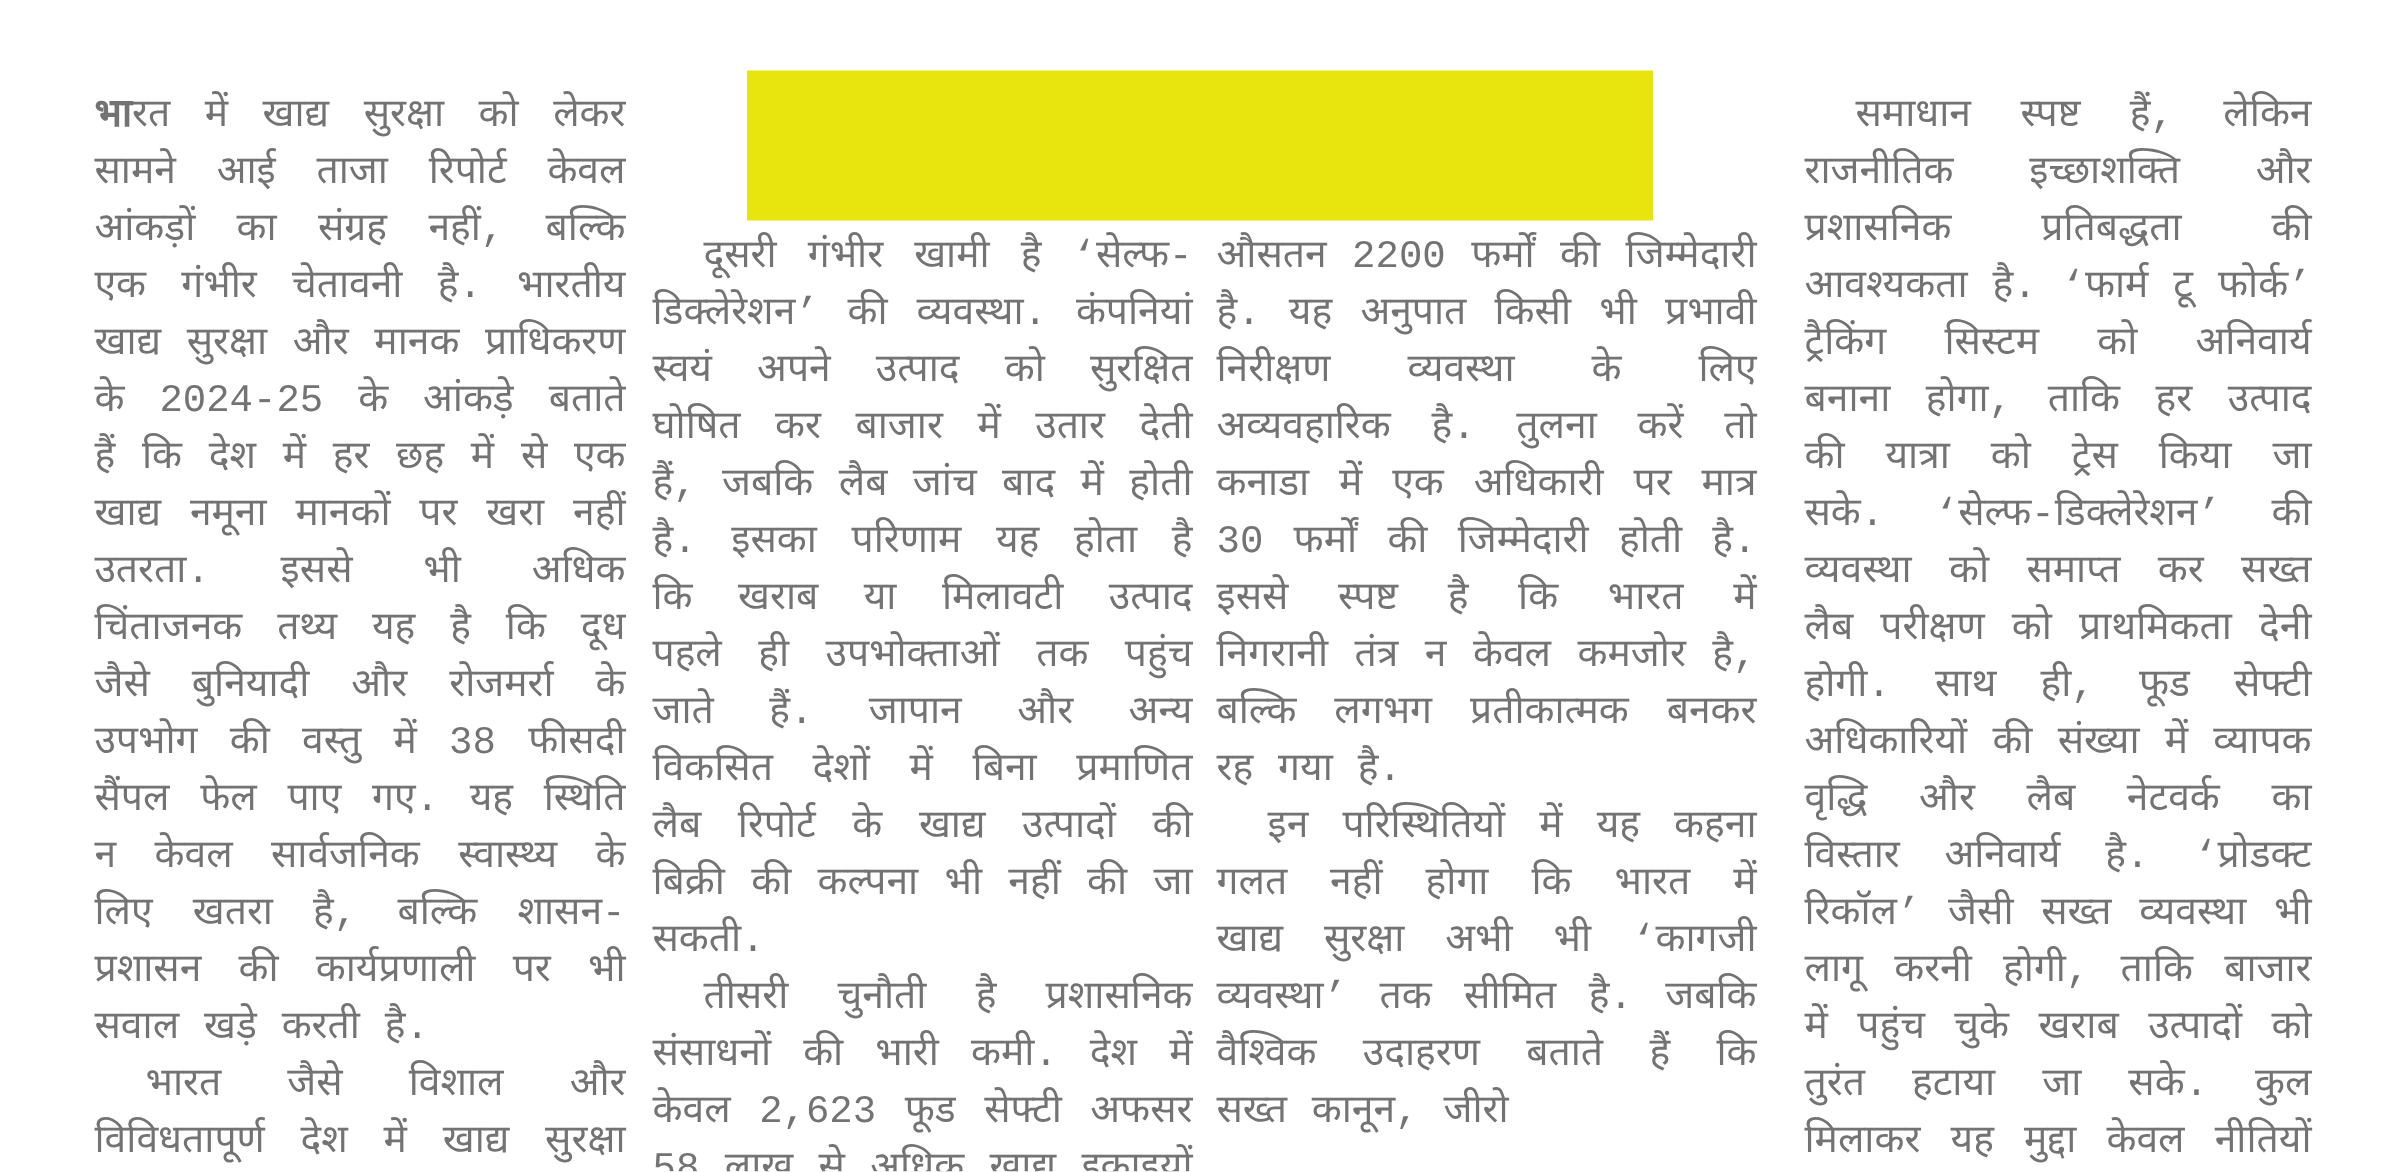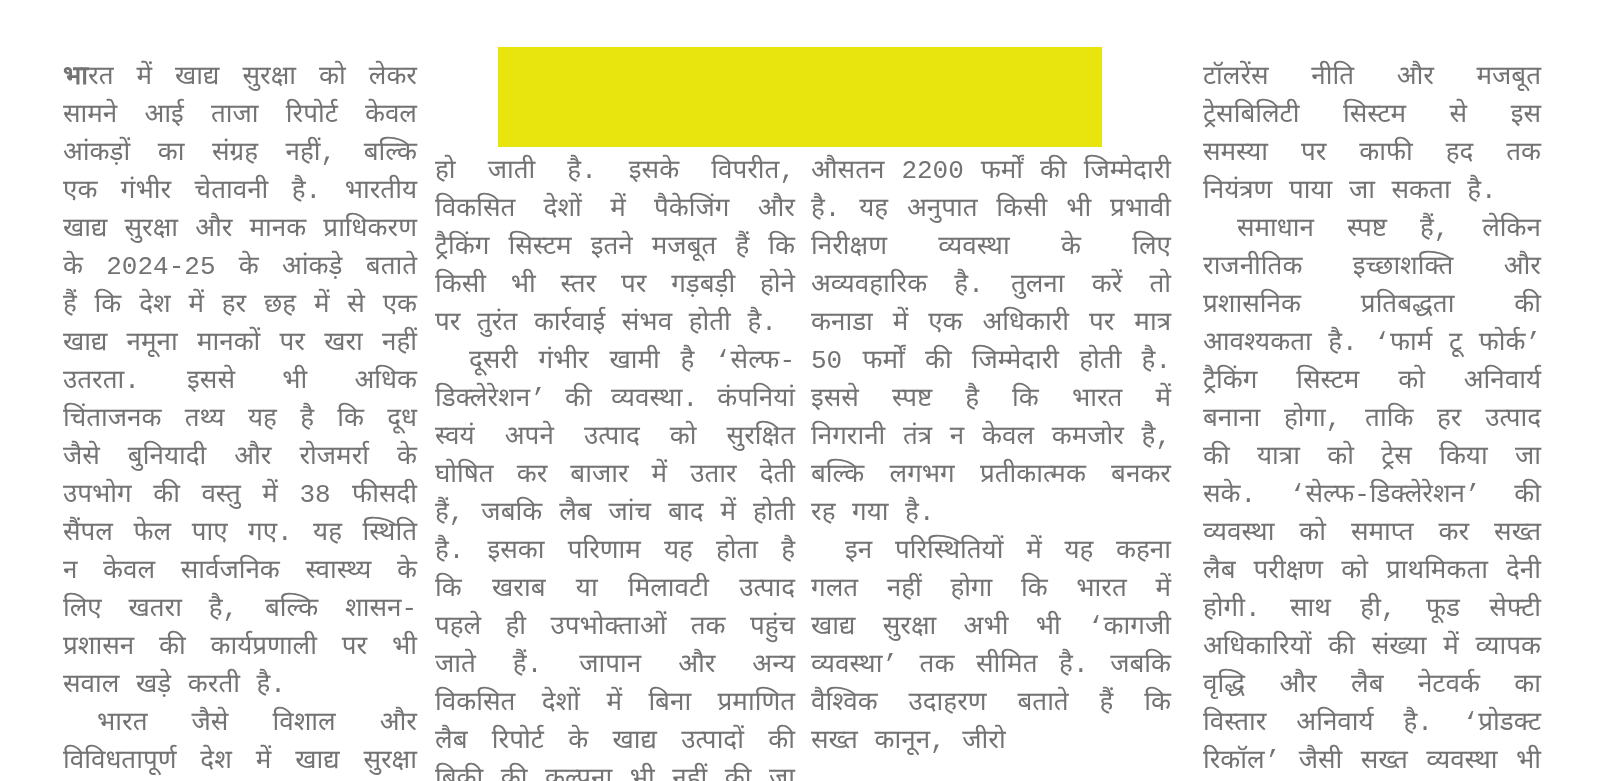--- a/index.html
+++ b/index.html
@@ -36,25 +36,23 @@
 </head>
 <body>
 
 <div class="page">
   <div class="headline-highlight" style="background: rgb(232, 228, 14);"></div>
   <div class="column col-1">
       <p class="para"><span class="drop-lead">भा</span>रत में खाद्य सुरक्षा को लेकर सामने आई ताजा रिपोर्ट केवल आंकड़ों का संग्रह नहीं, बल्कि एक गंभीर चेतावनी है. भारतीय खाद्य सुरक्षा और मानक प्राधिकरण के 2024-25 के आंकड़े बताते हैं कि देश में हर छह में से एक खाद्य नमूना मानकों पर खरा नहीं उतरता. इससे भी अधिक चिंताजनक तथ्य यह है कि दूध जैसे बुनियादी और रोजमर्रा के उपभोग की वस्तु में 38 फीसदी सैंपल फेल पाए गए. यह स्थिति न केवल सार्वजनिक स्वास्थ्य के लिए खतरा है, बल्कि शासन-प्रशासन की कार्यप्रणाली पर भी सवाल खड़े करती है.</p>
       <p class="para indent">भारत जैसे विशाल और विविधतापूर्ण देश में खाद्य सुरक्षा सुनिश्चित करना आसान कार्य नहीं है, लेकिन वर्तमान व्यवस्था की खामियां इसे और जटिल बना रही हैं. सबसे बड़ी समस्या है खुले खाद्य पदार्थों की बिक्री. देश में लगभग 70 फीसदी खाद्य सामग्री खुले में बेची जाती है, जिसमें दूध और मसाले प्रमुख हैं. इस तरह के उत्पादों की निगरानी और ट्रेसिंग लगभग असंभव</p>
     </div>
   <div class="column col-2">
-      <p class="para">हो जाती है. इसके विपरीत, विकसित देशों में पैकेजिंग और ट्रैकिंग सिस्टम इतने मजबूत हैं कि किसी भी स्तर पर गड़बड़ी होने पर तुरंत कार्रवाई संभव होती है.</p>
       <p class="para indent">दूसरी गंभीर खामी है ‘सेल्फ-डिक्लेरेशन’ की व्यवस्था. कंपनियां स्वयं अपने उत्पाद को सुरक्षित घोषित कर बाजार में उतार देती हैं, जबकि लैब जांच बाद में होती है. इसका परिणाम यह होता है कि खराब या मिलावटी उत्पाद पहले ही उपभोक्ताओं तक पहुंच जाते हैं. जापान और अन्य विकसित देशों में बिना प्रमाणित लैब रिपोर्ट के खाद्य उत्पादों की बिक्री की कल्पना भी नहीं की जा सकती.</p>
       <p class="para indent">तीसरी चुनौती है प्रशासनिक संसाधनों की भारी कमी. देश में केवल 2,623 फूड सेफ्टी अफसर 58 लाख से अधिक खाद्य इकाइयों की निगरानी कर रहे हैं. यानी एक अधिकारी पर</p>
     </div>
   <div class="column col-3">
-      <p class="para">औसतन 2200 फर्मों की जिम्मेदारी है. यह अनुपात किसी भी प्रभावी निरीक्षण व्यवस्था के लिए अव्यवहारिक है. तुलना करें तो कनाडा में एक अधिकारी पर मात्र 50 फर्मों की जिम्मेदारी होती है. इससे स्पष्ट है कि भारत में निगरानी तंत्र न केवल कमजोर है, बल्कि लगभग प्रतीकात्मक बनकर रह गया है.</p>
+      <p class="para">औसतन 2200 फर्मों की जिम्मेदारी है. यह अनुपात किसी भी प्रभावी निरीक्षण व्यवस्था के लिए अव्यवहारिक है. तुलना करें तो कनाडा में एक अधिकारी पर मात्र 30 फर्मों की जिम्मेदारी होती है. इससे स्पष्ट है कि भारत में निगरानी तंत्र न केवल कमजोर है, बल्कि लगभग प्रतीकात्मक बनकर रह गया है.</p>
       <p class="para indent">इन परिस्थितियों में यह कहना गलत नहीं होगा कि भारत में खाद्य सुरक्षा अभी भी ‘कागजी व्यवस्था’ तक सीमित है. जबकि वैश्विक उदाहरण बताते हैं कि सख्त कानून, जीरो</p>
     </div>
   <div class="column col-4">
-      <p class="para">टॉलरेंस नीति और मजबूत ट्रेसबिलिटी सिस्टम से इस समस्या पर काफी हद तक नियंत्रण पाया जा सकता है.</p>
       <p class="para indent">समाधान स्पष्ट हैं, लेकिन राजनीतिक इच्छाशक्ति और प्रशासनिक प्रतिबद्धता की आवश्यकता है. ‘फार्म टू फोर्क’ ट्रैकिंग सिस्टम को अनिवार्य बनाना होगा, ताकि हर उत्पाद की यात्रा को ट्रेस किया जा सके. ‘सेल्फ-डिक्लेरेशन’ की व्यवस्था को समाप्त कर सख्त लैब परीक्षण को प्राथमिकता देनी होगी. साथ ही, फूड सेफ्टी अधिकारियों की संख्या में व्यापक वृद्धि और लैब नेटवर्क का विस्तार अनिवार्य है. ‘प्रोडक्ट रिकॉल’ जैसी सख्त व्यवस्था भी लागू करनी होगी, ताकि बाजार में पहुंच चुके खराब उत्पादों को तुरंत हटाया जा सके. कुल मिलाकर यह मुद्दा केवल नीतियों का नहीं, बल्कि नागरिकों के स्वास्थ्य और जीवन से जुड़ा है. यदि समय रहते ठोस कदम नहीं उठाए गए, तो भारत की थाली में मिलावट का यह जहर आने वाले वर्षों में और गहरा संकट बन सकता है.</p>
     </div>
 </div>
 
 </body></html>

